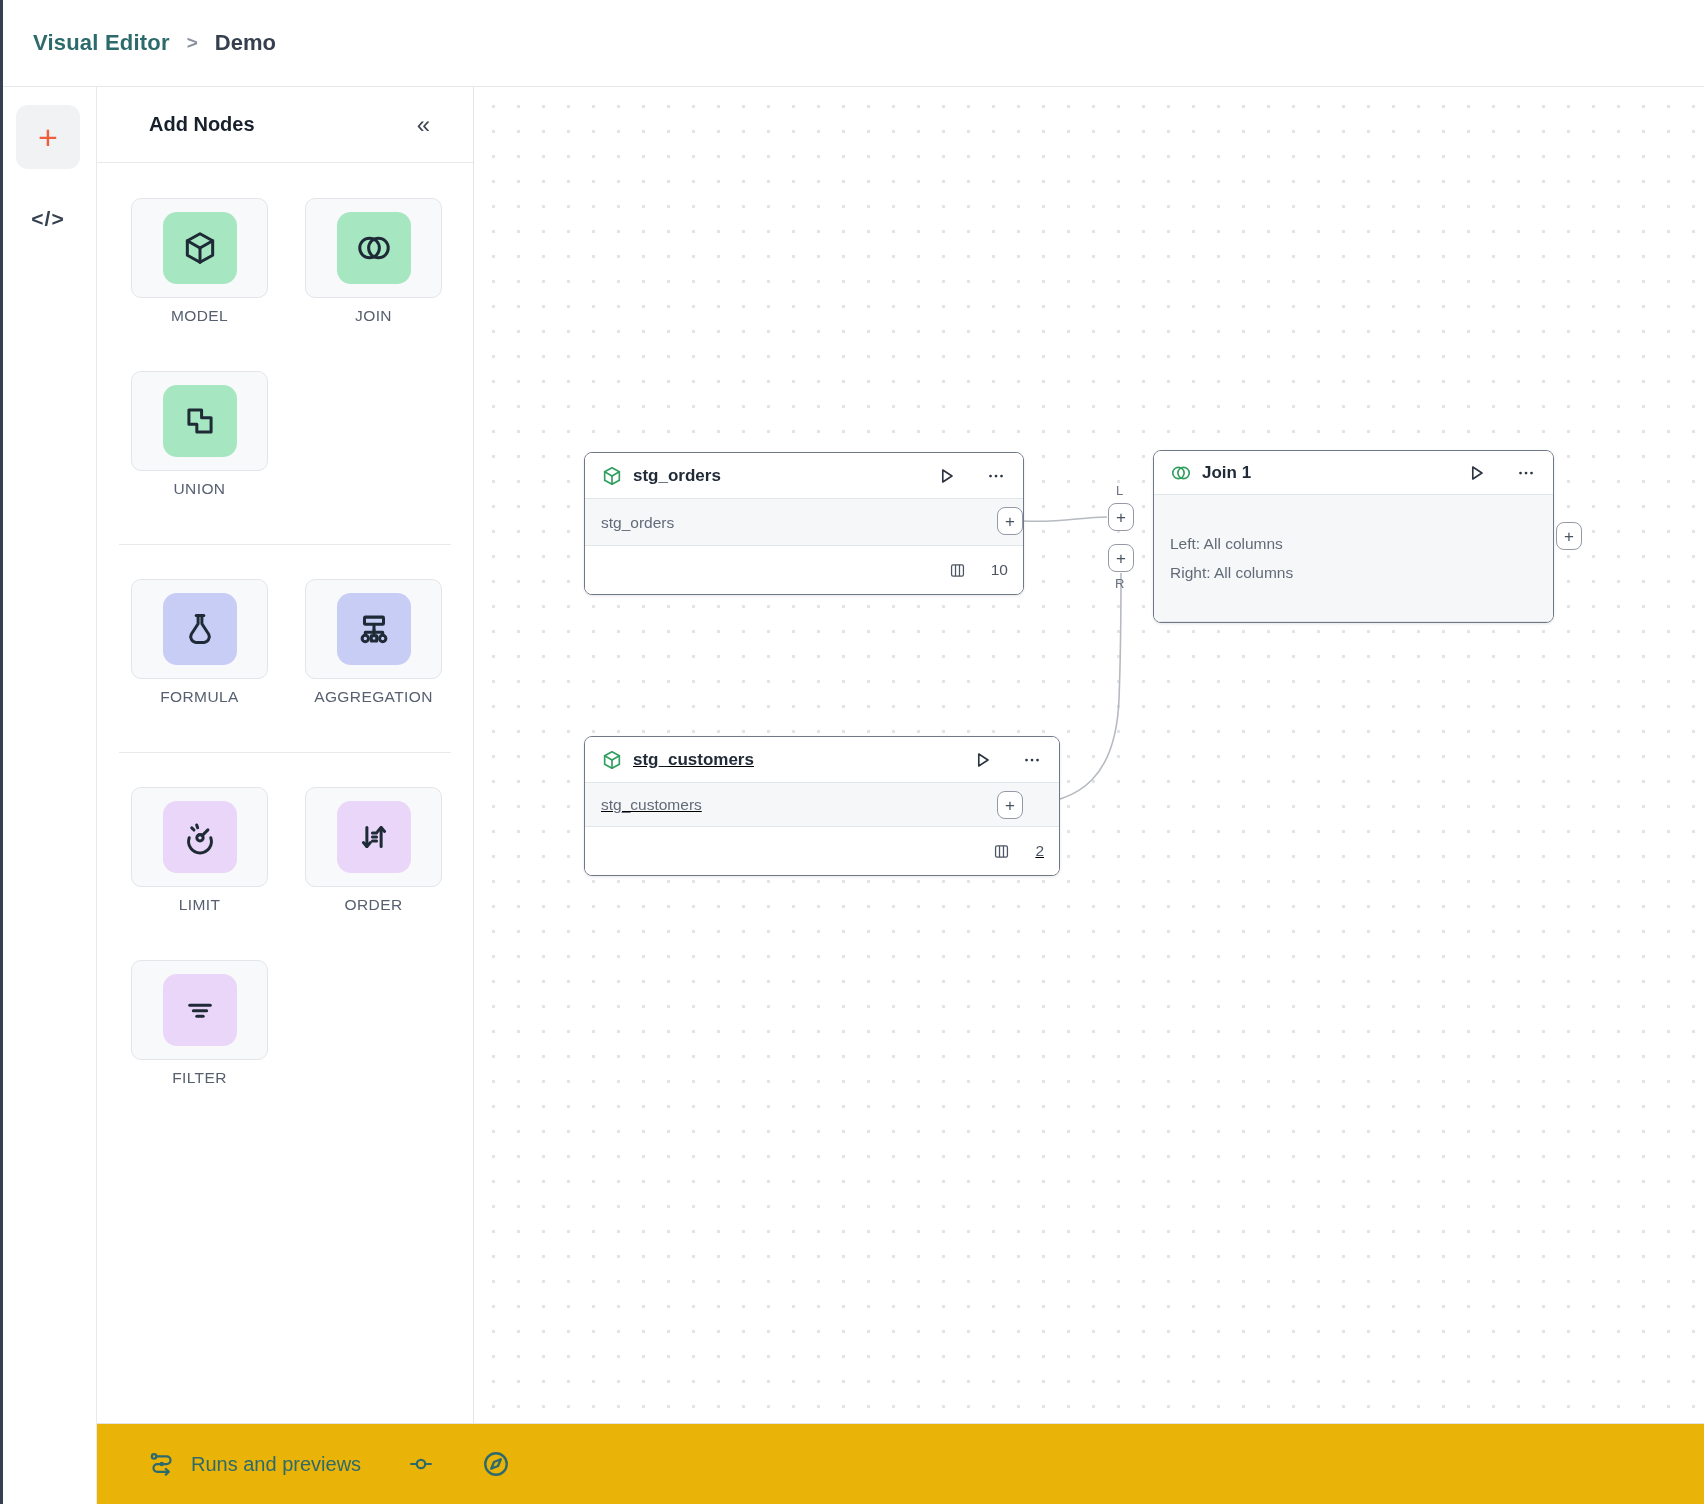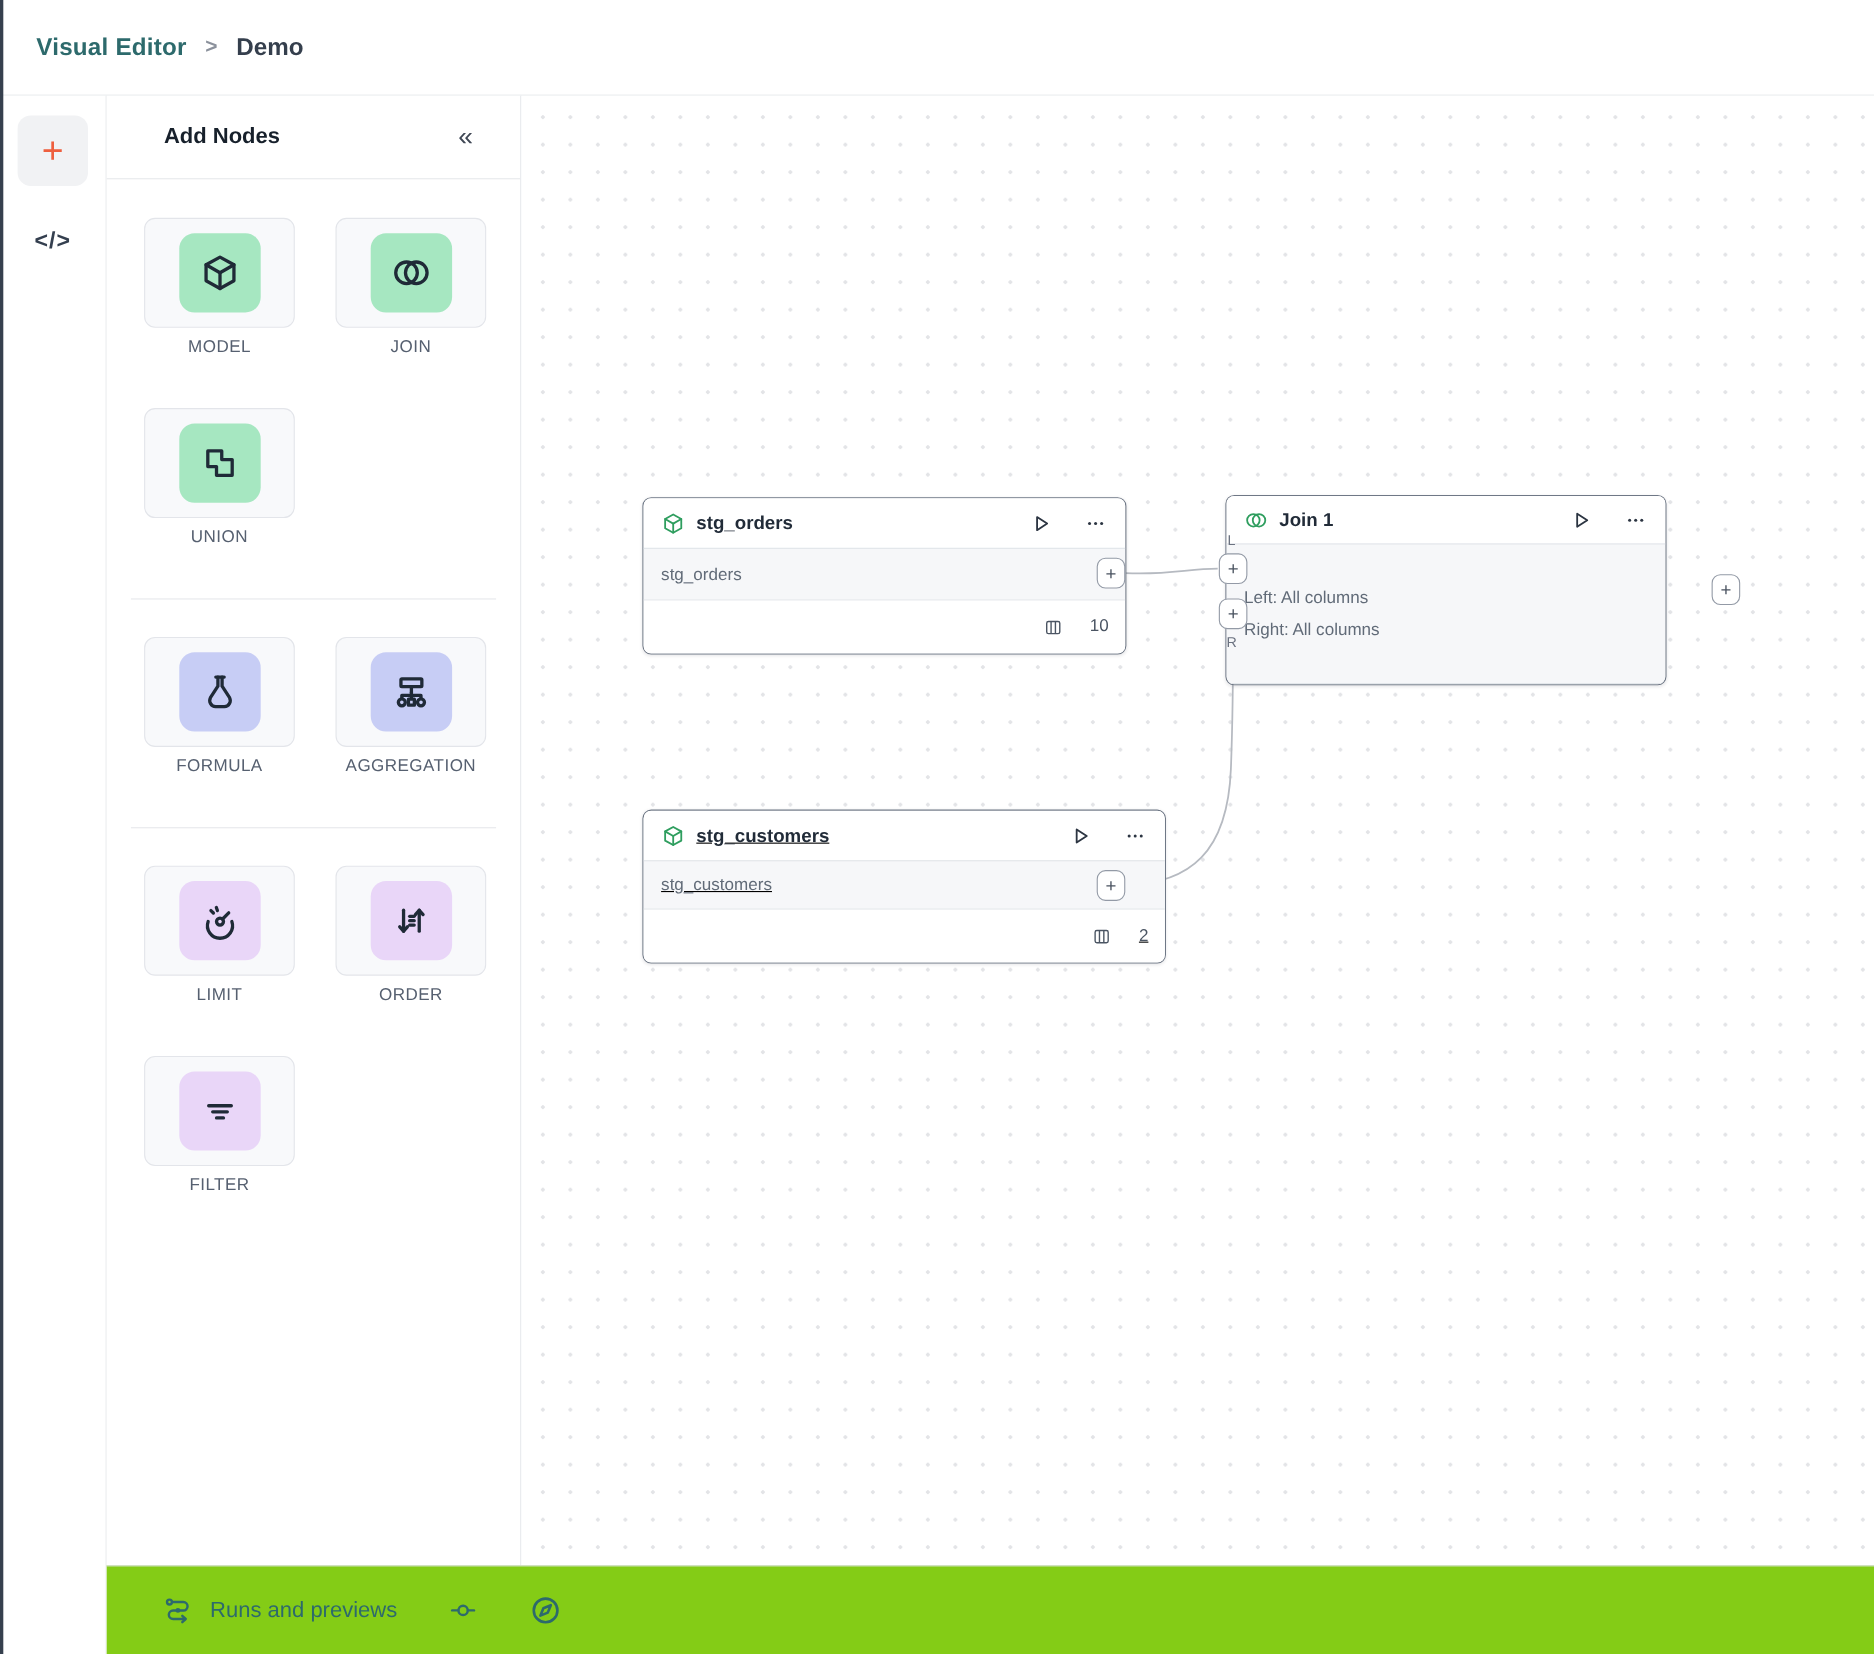--- a/index.html
+++ b/index.html
@@ -82,30 +82,30 @@
   .n-count { font-size:15.5px; color:#4b5563; }
 
   .port { position:absolute; width:26px; height:28px; background:#fff;
     border:1.5px solid #939aa6; border-radius:8px; display:flex; align-items:center;
     justify-content:center; font-size:17px; color:#4a5360; cursor:pointer; z-index:5;
     line-height:1; }
   .port-label { position:absolute; font-size:13px; color:#6b7280; z-index:5; }
 
   
   #node-orders    { left:110px; top:365px; width:440px; height:143px; }
-  #node-join      { left:640px; top:363px; width:401px; height:173px; }
+  #node-join      { left:679px; top:363px; width:401px; height:173px; }
   #node-customers { left:110px; top:649px; width:476px; height:140px;text-decoration:underline; }
   #node-orders .n-head, #node-customers .n-head { height:45px; }
   #node-orders .n-foot, #node-customers .n-foot { height:48px; }
   #node-join .n-head { height:43px; }
   #node-join .n-foot { height:47px; }
 
   
   .bottombar { position:absolute; left:97px; right:0; bottom:0; height:81px;
-    background:#84cc16; border-top:1px solid #e2e4e8; display:flex;
+    background:#eab308; border-top:1px solid #e2e4e8; display:flex;
     align-items:center; padding-left:50px; z-index:30; }
   .bottombar svg { stroke:#2d6a6c; fill:none; stroke-width:1.9; stroke-linecap:round;
     stroke-linejoin:round; }
   .runs-btn { display:flex; align-items:center; gap:14px; background:none;
     border:none; cursor:pointer; font-family:"Liberation Sans", sans-serif; }
   .runs-label { color:#2d6a6c; font-size:20px; font-weight:500; }
   .bar-icon-btn { background:none; border:none; cursor:pointer; margin-left:46px;
     display:flex; align-items:center; }
 </style>
 </head>

